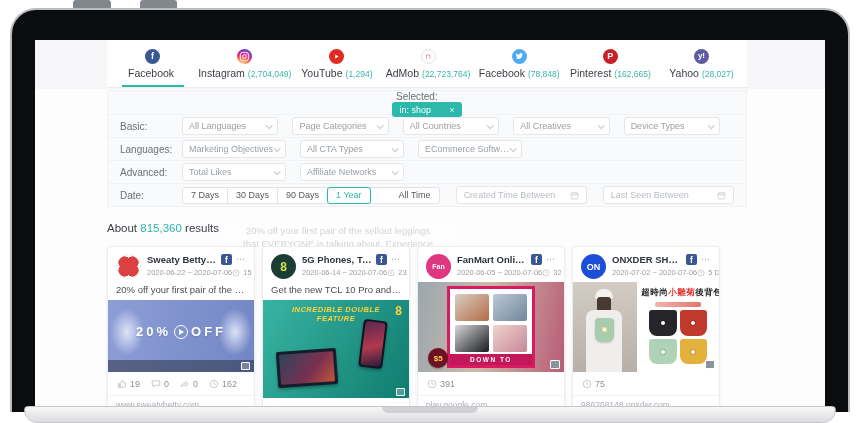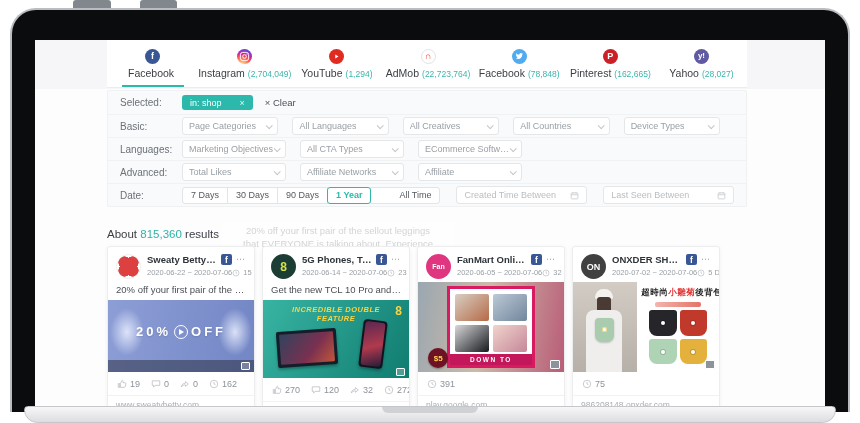--- a/index.html
+++ b/index.html
@@ -31,38 +31,38 @@
   .ic-pi { background:#cb2027; }
   .ic-ya { background:#5f5aa2; font-size:8px; }
   .trow { display:flex; gap:3px; align-items:baseline; white-space:nowrap; }
   .tlabel { font-size:10.5px; color:#3a3f45; }
   .tcount { font-size:8.5px; color:#3bb5ad; }
   .tab.active::after { content:""; position:absolute; bottom:0; left:16%; width:68%; height:2px; background:#2cb9ac; }
 
   
   .fpanel { margin-top:2px; background:#f9fafb; border:1px solid #f0f1f3; border-radius:2px; }
   .frow { display:flex; align-items:center; padding:0 12px; height:23px; border-top:1px solid #f1f2f4; }
-  .frow:first-child { border-top:none; }
+  .frow:first-child { border-top:none;flex-direction:column; }
   .flabel { width:62px; color:#6b7177; font-size:10px; flex-shrink:0; }
   .fdrop { width:104px; height:18px; background:#fff; border:1px solid #e4e6e8; border-radius:3px; display:flex; align-items:center; justify-content:space-between; padding:0 6px; color:#9aa0a6; font-size:9px; margin-right:14px; cursor:pointer; }
   .fdrop span.txt { white-space:nowrap; overflow:hidden; text-overflow:ellipsis; }
   .chev { width:5px; height:5px; border-right:1px solid #c3c7cb; border-bottom:1px solid #c3c7cb; transform:rotate(45deg) translateY(-1px); flex-shrink:0; }
   .seltag { background:#2cb9ac; color:#fff; border-radius:3px; padding:2.5px 8px; font-size:9px; display:inline-flex; align-items:center; gap:18px; cursor:pointer; }
   .seltag .x { opacity:.85; }
   .clear { margin-left:12px; color:#4c5157; font-size:9.5px; cursor:pointer; }
   .dgroup { display:flex; align-items:center; }
   .dbtn { padding:2.5px 8px; border:1px solid #e2e4e6; background:#fff; color:#55595e; font-size:9px; margin-left:-1px; cursor:pointer; white-space:nowrap; }
   .dbtn:first-child { border-radius:3px 0 0 3px; margin-left:0; }
   .dbtn:last-child { border-radius:0 3px 3px 0;padding-left:28px; }
-  .dbtn.sel { border-color:#2cb9ac; color:#2cb9ac; border-radius:3px; position:relative; z-index:1;font-weight:bold; }
+  .dbtn.sel { border-color:#2cb9ac; color:#2cb9ac; border-radius:3px; position:relative; z-index:1; }
   .dinput { width:140px; height:18px; border:1px solid #e4e6e8; border-radius:3px; background:#fff; color:#b9bec3; font-size:9px; display:flex; align-items:center; justify-content:space-between; padding:0 7px; margin-left:16px; cursor:pointer; }
   .cal svg { display:block; }
 
   
-  .rbar { display:flex; align-items:flex-end; margin-top:9px; height:24px; }
+  .rbar { display:flex; align-items:center; margin-top:9px; height:24px; }
   .rtext { font-size:11.5px; color:#3c4045; }
   .rcount { color:#2fb3a8; }
   .rright { margin-left:auto; display:flex; align-items:center; gap:8px; }
   .savebtn { background:#17181a; color:#fff; font-size:10px; font-weight:bold; padding:5px 13px; border-radius:3px; cursor:pointer; }
   .savedwrap { display:flex; }
   .saved { width:114px; height:22px; border:1px solid #e2e4e6; border-radius:3px 0 0 3px; color:#9aa0a6; font-size:9px; display:flex; align-items:center; justify-content:space-between; padding:0 6px; background:#fff; cursor:pointer; }
   .editbtn { width:24px; height:22px; background:#3bbfae; border-radius:0 3px 3px 0; display:flex; align-items:center; justify-content:center; cursor:pointer; }
   .sortdrop { width:128px; height:22px; border:1px solid #e2e4e6; border-radius:3px; color:#8d939a; font-size:9px; display:flex; align-items:center; justify-content:space-between; padding:0 8px; background:#fbfcfc; cursor:pointer; }
 
   
@@ -74,21 +74,21 @@
   .chead { display:flex; gap:6px; padding:7px 8px 3px; }
   .avatar { width:25px; height:25px; border-radius:50%; flex-shrink:0; display:flex; align-items:center; justify-content:center; color:#fff; font-weight:bold; font-size:8px; }
   .av-sb { border:1px solid #eee;
     background:
       radial-gradient(circle at 32% 32%, #dc4040 26%, transparent 28%),
       radial-gradient(circle at 68% 32%, #dc4040 26%, transparent 28%),
       radial-gradient(circle at 32% 68%, #dc4040 26%, transparent 28%),
       radial-gradient(circle at 68% 68%, #dc4040 26%, transparent 28%), #fff; }
   .av-ee { background:#1c3d35; color:#d7e24a; font-size:12px; }
   .av-fan { background:#e0357f; font-size:7px; }
-  .av-on { background:#404040; font-size:9px; }
+  .av-on { background:#1d4ed8; font-size:9px; }
   .hcol { flex:1; min-width:0; }
   .hrow1 { display:flex; align-items:center; gap:4px; }
   .cname { font-weight:bold; font-size:9.5px; color:#2e3338; white-space:nowrap; overflow:hidden; text-overflow:ellipsis; flex:1; }
   .fbchip { width:11px; height:11px; background:#3a5795; color:#fff; font-size:8.5px; font-weight:bold; display:flex; align-items:center; justify-content:center; border-radius:2px; flex-shrink:0; cursor:pointer; }
   .dots { color:#8d939a; font-size:9px; letter-spacing:1px; line-height:1; cursor:pointer; flex-shrink:0; }
   .hrow2 { display:flex; align-items:center; font-size:7.5px; color:#9aa0a6; margin-top:3px; white-space:nowrap; }
   .days { margin-left:auto; display:flex; align-items:center; gap:3px; }
   .ctext { padding:2px 8px 5px; font-size:9.5px; color:#4a4f54; white-space:nowrap; overflow:hidden; text-overflow:ellipsis; }
   .cimg { position:relative; width:100%; overflow:hidden; }
   .imgstrip { position:absolute; bottom:0; left:0; right:0; height:12px; background:rgba(35,40,55,.5); }
@@ -100,21 +100,21 @@
 
   
   .img1 { height:72px; background:linear-gradient(100deg,#8d9ed6,#7386c5); }
   .img1 .blob { position:absolute; width:34px; height:48px; border-radius:50%; background:radial-gradient(rgba(235,240,255,.85),rgba(235,240,255,0) 70%); top:8px; }
   .img1 .b1 { left:2px; } .img1 .b2 { right:2px; }
   .img1-text { position:absolute; left:0; right:0; top:24px; display:flex; align-items:center; justify-content:center; color:#fff; font-weight:bold; font-size:13px; letter-spacing:3px; text-shadow:0 1px 2px rgba(0,0,0,.15); }
   .playc { width:14px; height:14px; border:1.5px solid #fff; border-radius:50%; display:inline-flex; align-items:center; justify-content:center; margin:0 3px; }
   .playtri { width:0; height:0; border-left:5px solid #fff; border-top:3.5px solid transparent; border-bottom:3.5px solid transparent; margin-left:1px; }
 
   
-  .img2 { height:78px; background:linear-gradient(120deg,#38b4a3,#107c70); }
+  .img2 { height:98px; background:linear-gradient(120deg,#38b4a3,#107c70); }
   .img2-title { position:absolute; top:5px; left:0; right:0; text-align:center; color:#ffd23e; font-weight:bold; font-style:italic; font-size:7.5px; line-height:1.25; letter-spacing:.5px; }
   .img2-badge { position:absolute; top:4px; right:7px; color:#ffd23e; font-weight:bold; font-size:12px; }
   .img2-tv { position:absolute; left:14px; bottom:12px; width:60px; height:36px; background:#141e2a; border-radius:2px; transform:rotate(-4deg); box-shadow:0 2px 3px rgba(0,0,0,.3); }
   .img2-tvscr { position:absolute; inset:3px; background:linear-gradient(130deg,#31435e,#7a3050 60%,#c2563a); border-radius:1px; }
   .img2-ph { position:absolute; right:24px; top:20px; width:24px; height:48px; background:#0e1520; border-radius:4px; transform:rotate(7deg); box-shadow:0 2px 3px rgba(0,0,0,.3); }
   .img2-phscr { position:absolute; inset:2px; background:linear-gradient(160deg,#5c2750,#b03a4e 55%,#2b1b3a); border-radius:3px; }
 
   
   .img3 { height:90px; background:linear-gradient(100deg,#9aa7b0,#ccbaa9 45%,#b95c77); }
   .img3-panel { position:absolute; left:20%; top:4%; width:60%; height:92%; background:#fff; border:3px solid #d81b60; }
@@ -230,33 +230,33 @@
           <span class="flabel">Selected:</span>
           <span class="seltag">
               <span>in: shop</span>
               <span class="x">×</span>
             </span>
           <span class="clear">× Clear</span>
         </div>
         <div class="frow">
           <span class="flabel">Basic:</span>
           <span class="fdrop">
+              <span class="txt">All Languages</span>
+              <span class="chev"></span>
+            </span>
+          <span class="fdrop">
               <span class="txt">Page Categories</span>
               <span class="chev"></span>
             </span>
           <span class="fdrop">
-              <span class="txt">All Languages</span>
+              <span class="txt">All Countries</span>
               <span class="chev"></span>
             </span>
           <span class="fdrop">
               <span class="txt">All Creatives</span>
-              <span class="chev"></span>
-            </span>
-          <span class="fdrop">
-              <span class="txt">All Countries</span>
               <span class="chev"></span>
             </span>
           <span class="fdrop">
               <span class="txt">Device Types</span>
               <span class="chev"></span>
             </span>
         </div>
         <div class="frow">
           <span class="flabel">Languages:</span>
           <span class="fdrop">
@@ -273,24 +273,20 @@
             </span>
         </div>
         <div class="frow">
           <span class="flabel">Advanced:</span>
           <span class="fdrop">
               <span class="txt">Total Likes</span>
               <span class="chev"></span>
             </span>
           <span class="fdrop">
               <span class="txt">Affiliate Networks</span>
-              <span class="chev"></span>
-            </span>
-          <span class="fdrop">
-              <span class="txt">Affiliate</span>
               <span class="chev"></span>
             </span>
         </div>
         <div class="frow">
           <span class="flabel">Date:</span>
           <span class="dgroup">
             <span class="dbtn">7 Days</span>
             <span class="dbtn">30 Days</span>
             <span class="dbtn">90 Days</span>
             <span class="dbtn sel">1 Year</span>

